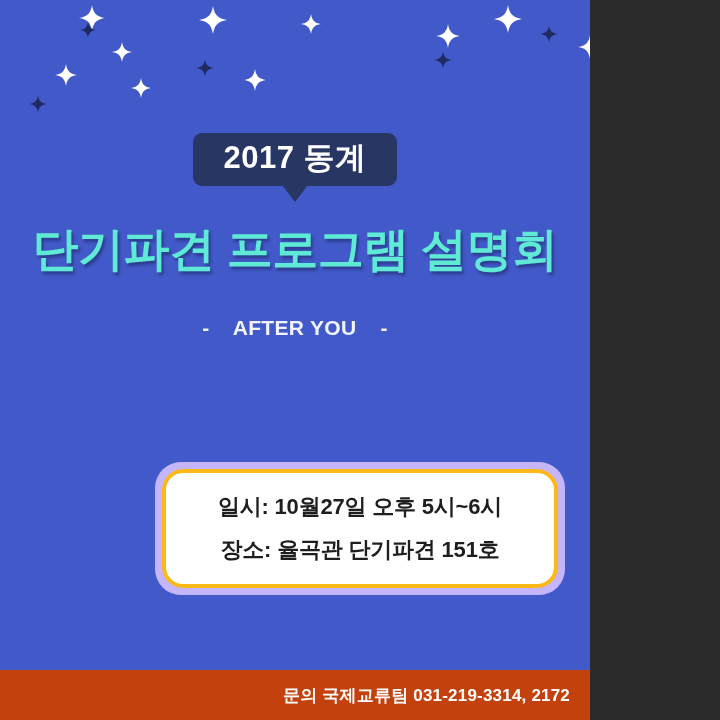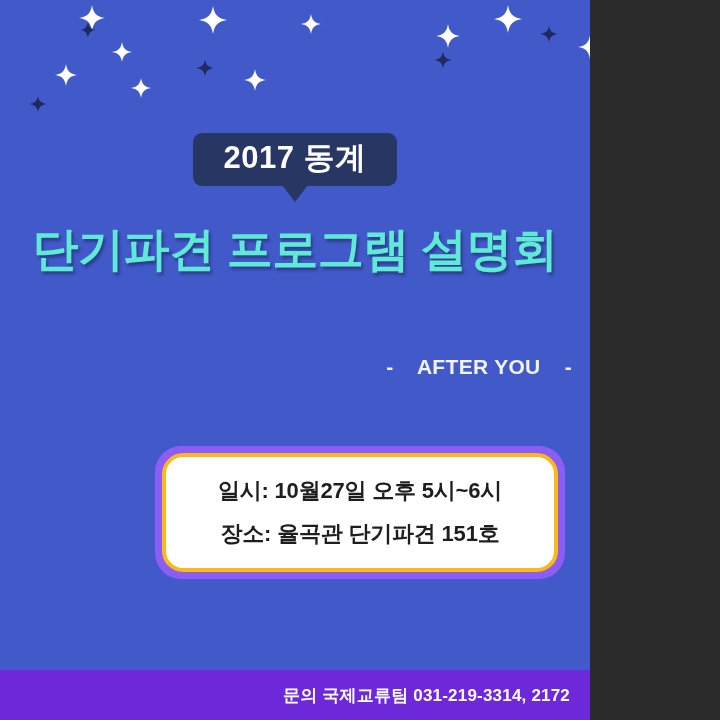--- a/index.html
+++ b/index.html
@@ -80,46 +80,45 @@
     text-shadow: 2px 3px 3px rgba(18, 26, 70, 0.45);
     white-space: nowrap;
   }
 
   
   .sub-list {
     position: absolute;
     left: 0;
     top: 316px;
     width: 100%;
-    text-align: right;
-    margin-top: 39px;
+    text-align: center;
   }
   .sub-line {
     color: #f2f4fd;
     font-size: 21px;
     font-weight: bold;
     letter-spacing: 0.3px;
     line-height: 1.15;
     white-space: nowrap;
   }
   .sub-line + .sub-line { margin-top: 22px; }
   .sub-line .dash {
     display: inline-block;
     padding: 0 18px;
     font-weight: bold;
   }
 
   
   .info-outer {
     position: absolute;
     left: 155px;
-    top: 446px;
+    top: 462px;
     width: 410px;
     height: 133px;
-    background: #8b5cf6;
+    background: #c4b5fd;
     border-radius: 26px;
     padding: 7px;
   }
   .info-box {
     width: 100%;
     height: 100%;
     border: 4px solid #fbb918;
     border-radius: 21px;
     background: #ffffff;
     display: flex;
@@ -137,21 +136,21 @@
   }
   .info-line + .info-line { margin-top: 16px; }
 
   
   .footer {
     position: absolute;
     left: 0;
     bottom: 0;
     width: 100%;
     height: 50px;
-    background: #6d28d9;
+    background: #c2410c;
     display: flex;
     align-items: center;
     justify-content: flex-end;
     padding-right: 20px;
   }
   .footer-text {
     color: #ffffff;
     font-size: 17px;
     font-weight: bold;
     letter-spacing: 0.2px;

